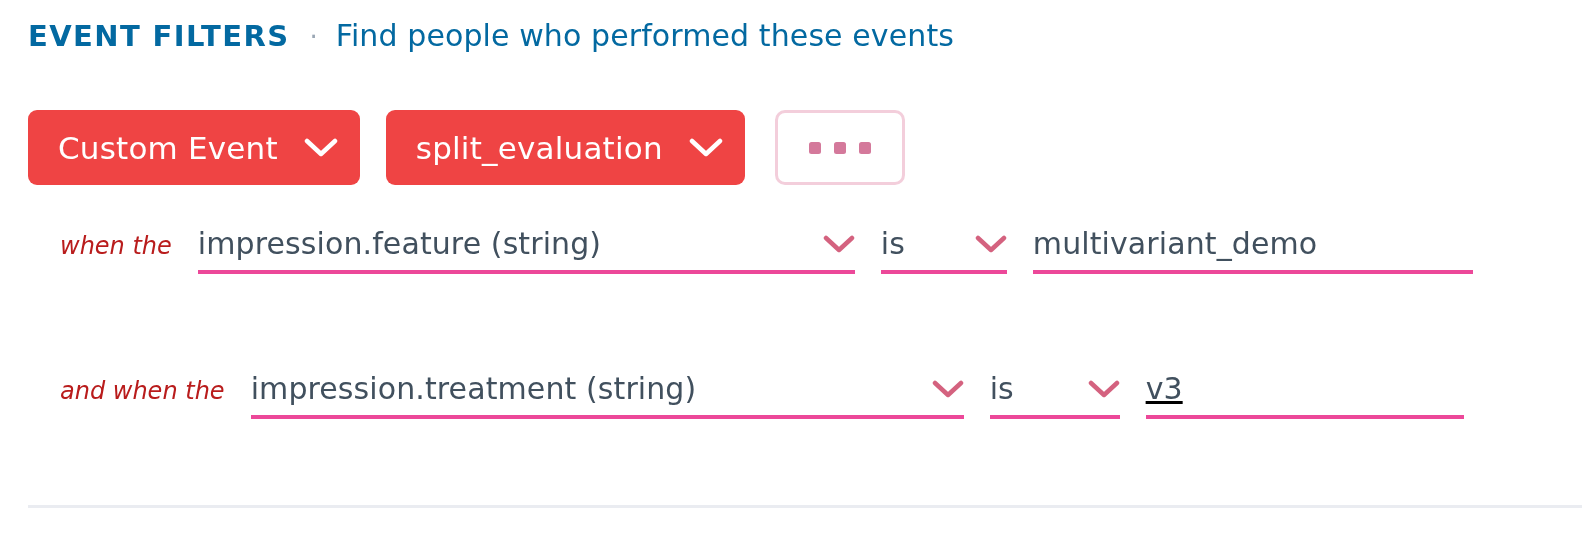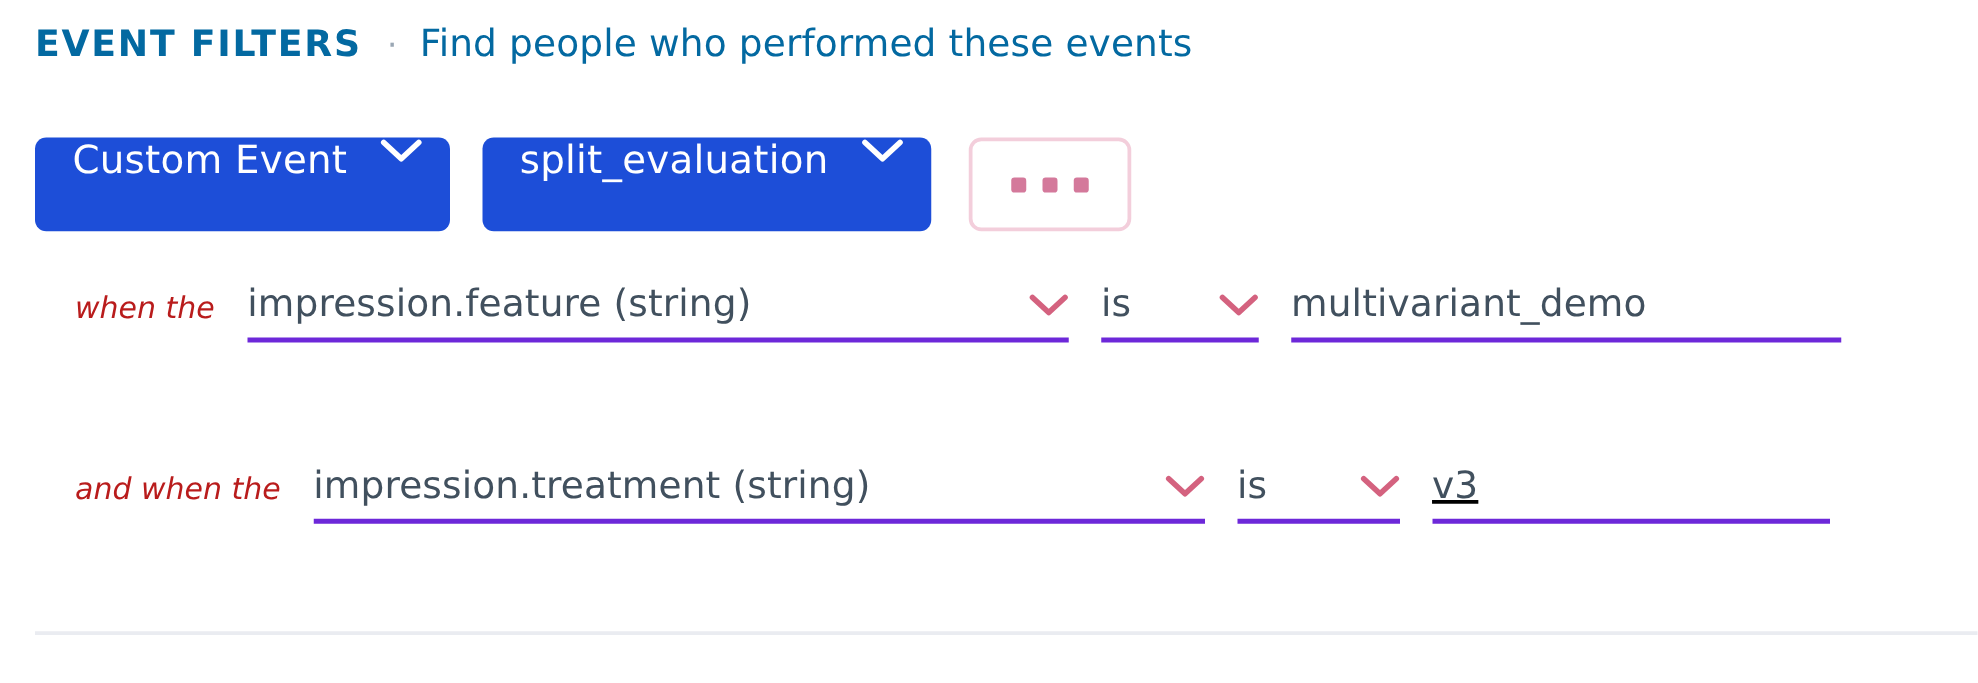--- a/index.html
+++ b/index.html
@@ -49,23 +49,23 @@
   .fl-pill-row {
     position: absolute;
     left: 28px;
     top: 110px;
     display: flex;
     align-items: center;
   }
   .fl-pill {
     height: 75px;
     border-radius: 9px;
-    background: #1d4ed8;
-    display: flex;
-    align-items: flex-start;
+    background: #ef4444;
+    display: flex;
+    align-items: center;
     padding: 0 22px 0 30px;
     box-sizing: border-box;
     cursor: pointer;
     border: none;
   }
   .fl-pill-label {
     font-size: 31px;
     color: #ffffff;
     font-weight: 400;
     letter-spacing: 0.2px;
@@ -115,21 +115,21 @@
     font-weight: 400;
     line-height: 1;
     padding-bottom: 16px;
     font-style: italic;
   }
 
   .fl-field {
     display: flex;
     align-items: center;
     justify-content: flex-start;
-    border-bottom: 4px solid #6d28d9;
+    border-bottom: 4px solid #ec4899;
     box-sizing: border-box;
     padding-bottom: 10px;
     cursor: pointer;
     margin-left: 26px;
   }
   .fl-field-text {
     font-size: 30px;
     color: #41505e;
     font-weight: 400;
     line-height: 1.05;

